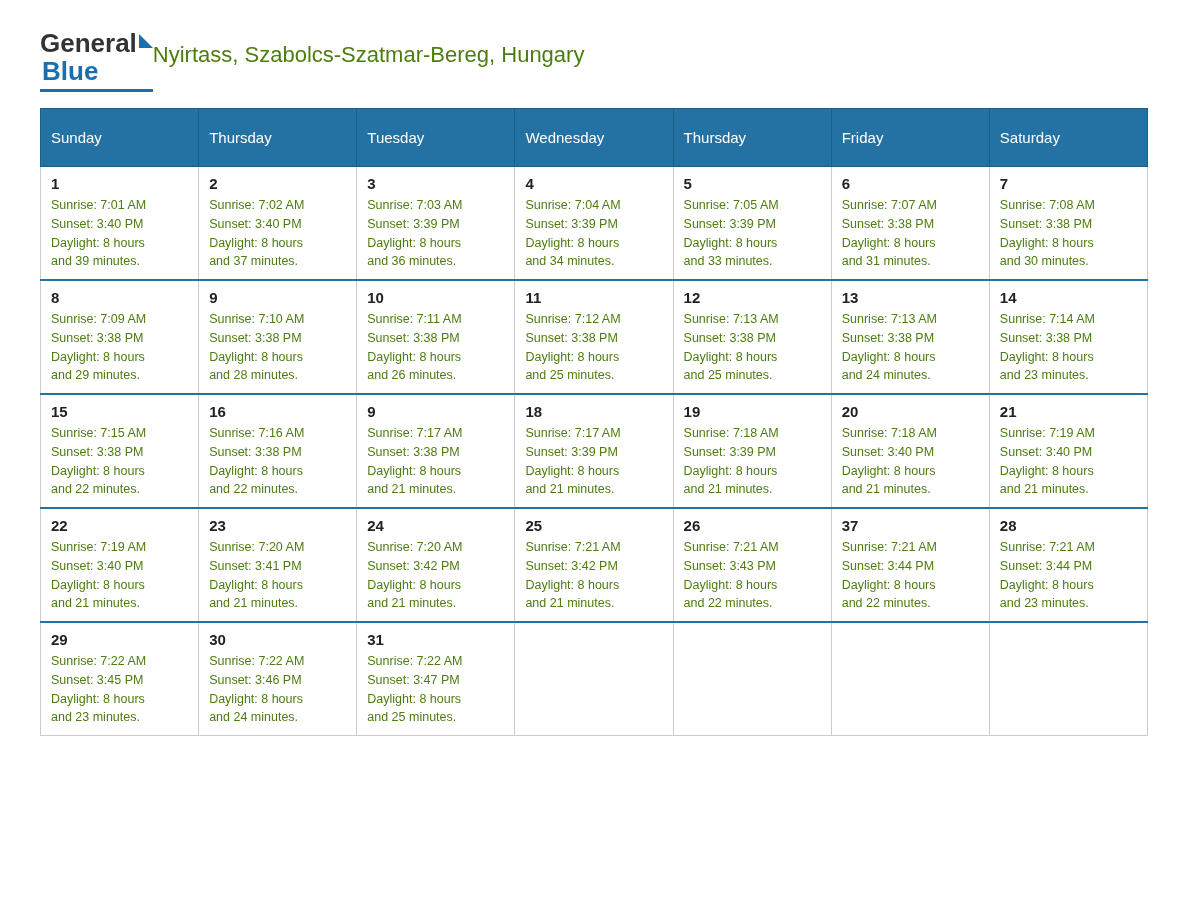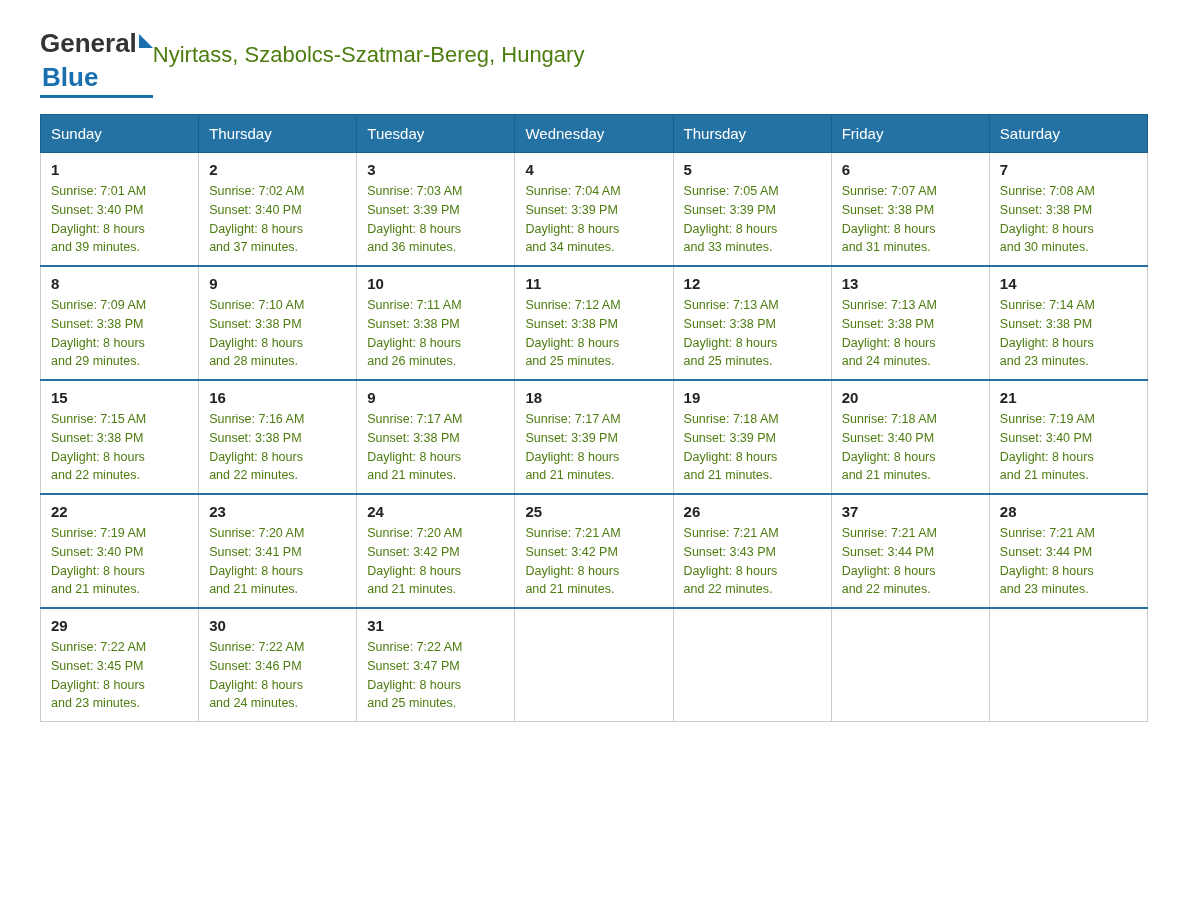--- a/index.html
+++ b/index.html
@@ -67,21 +67,21 @@
     .calendar {
       width: 100%;
       border-collapse: collapse;
       margin-top: 16px;
     }
     .calendar th {
       background: #2471a3;
       color: #fff;
       font-size: 15px;
       font-weight: normal;
-      padding: 10px 10px;
+      padding: 20px 10px;
       text-align: left;
       border: 1px solid #1a5f8a;
     }
     .calendar td {
       vertical-align: top;
       border: 1px solid #ccc;
       padding: 8px 10px;
       width: 14.28%;
       font-size: 13px;
       color: #333;
@@ -108,21 +108,21 @@
   </style>
 </head>
 <body>
 
 <div class="header-row">
   <div class="logo">
     <div class="logo-text">
       <span class="logo-general">General</span>
       <span class="logo-triangle"></span>
     </div>
-    <div style="display:flex;align-items:center;margin-top:6px;">
+    <div style="display:flex;align-items:center;margin-top:0;">
       <span class="logo-blue">Blue</span>
     </div>
     <div class="logo-underline"></div>
   </div>
   <div class="title-area">
     <div class="subtitle">Nyirtass, Szabolcs-Szatmar-Bereg, Hungary</div>
   </div>
 </div>
 
 <table class="calendar">

